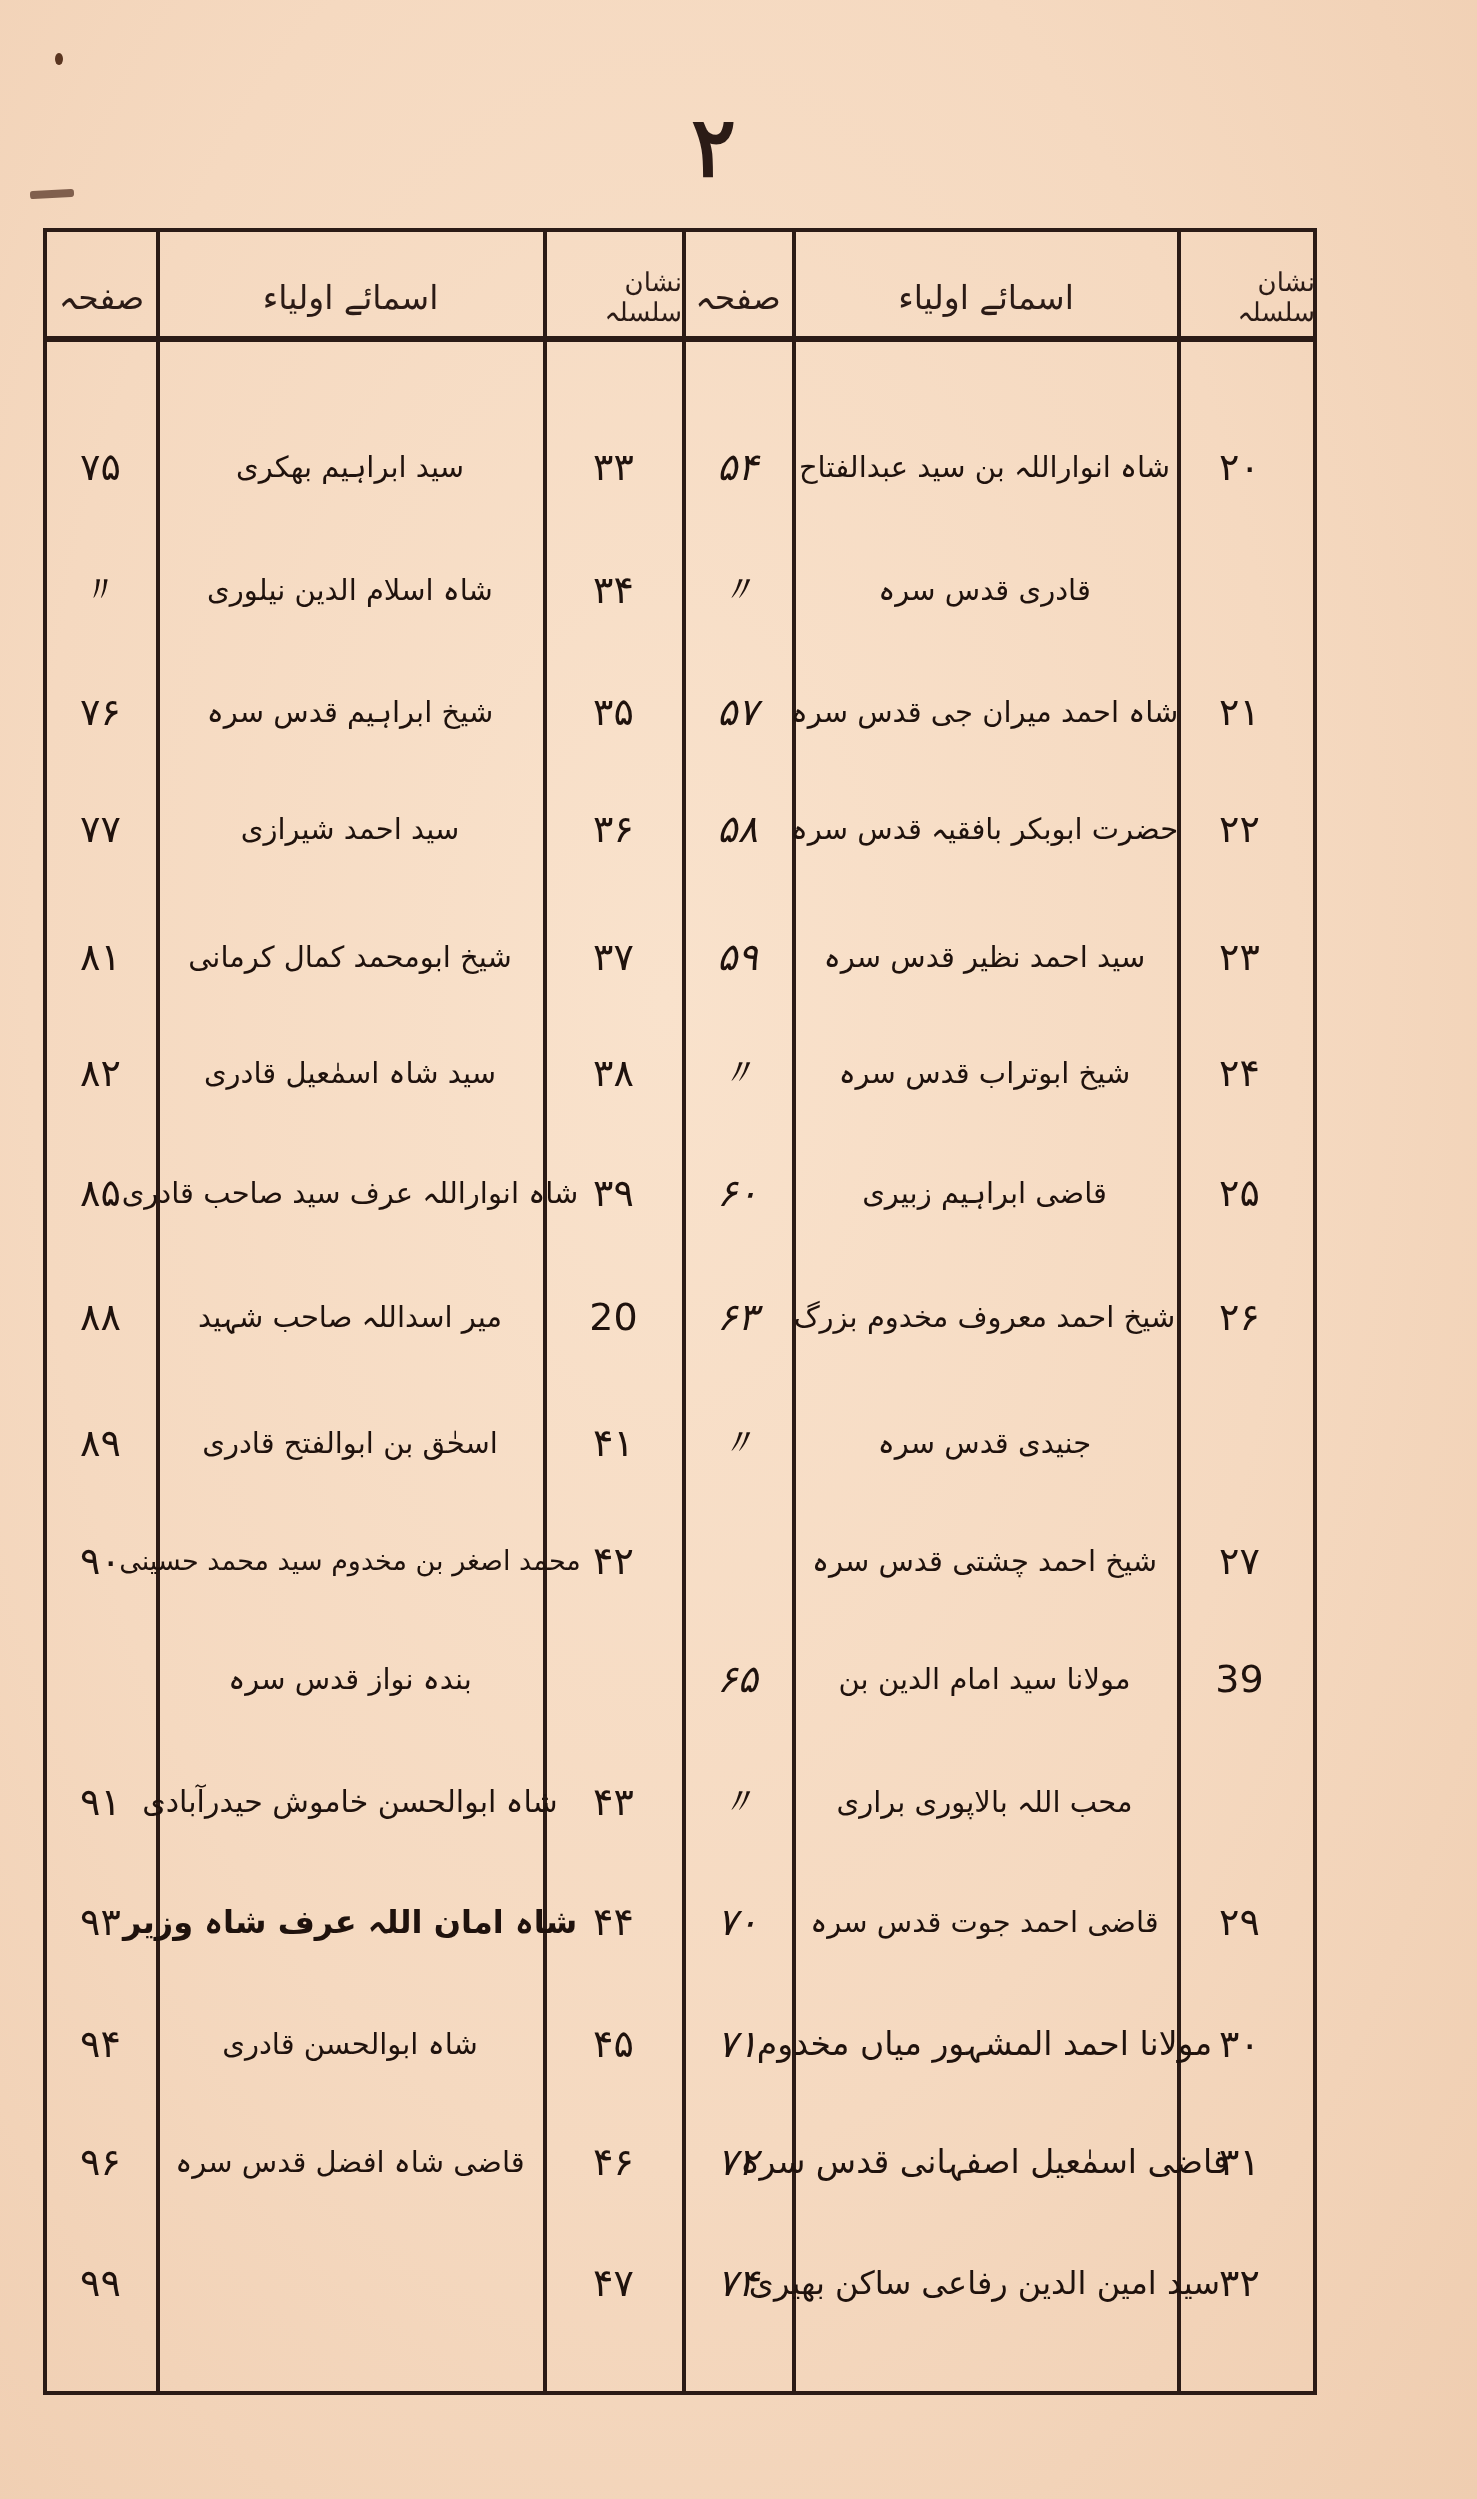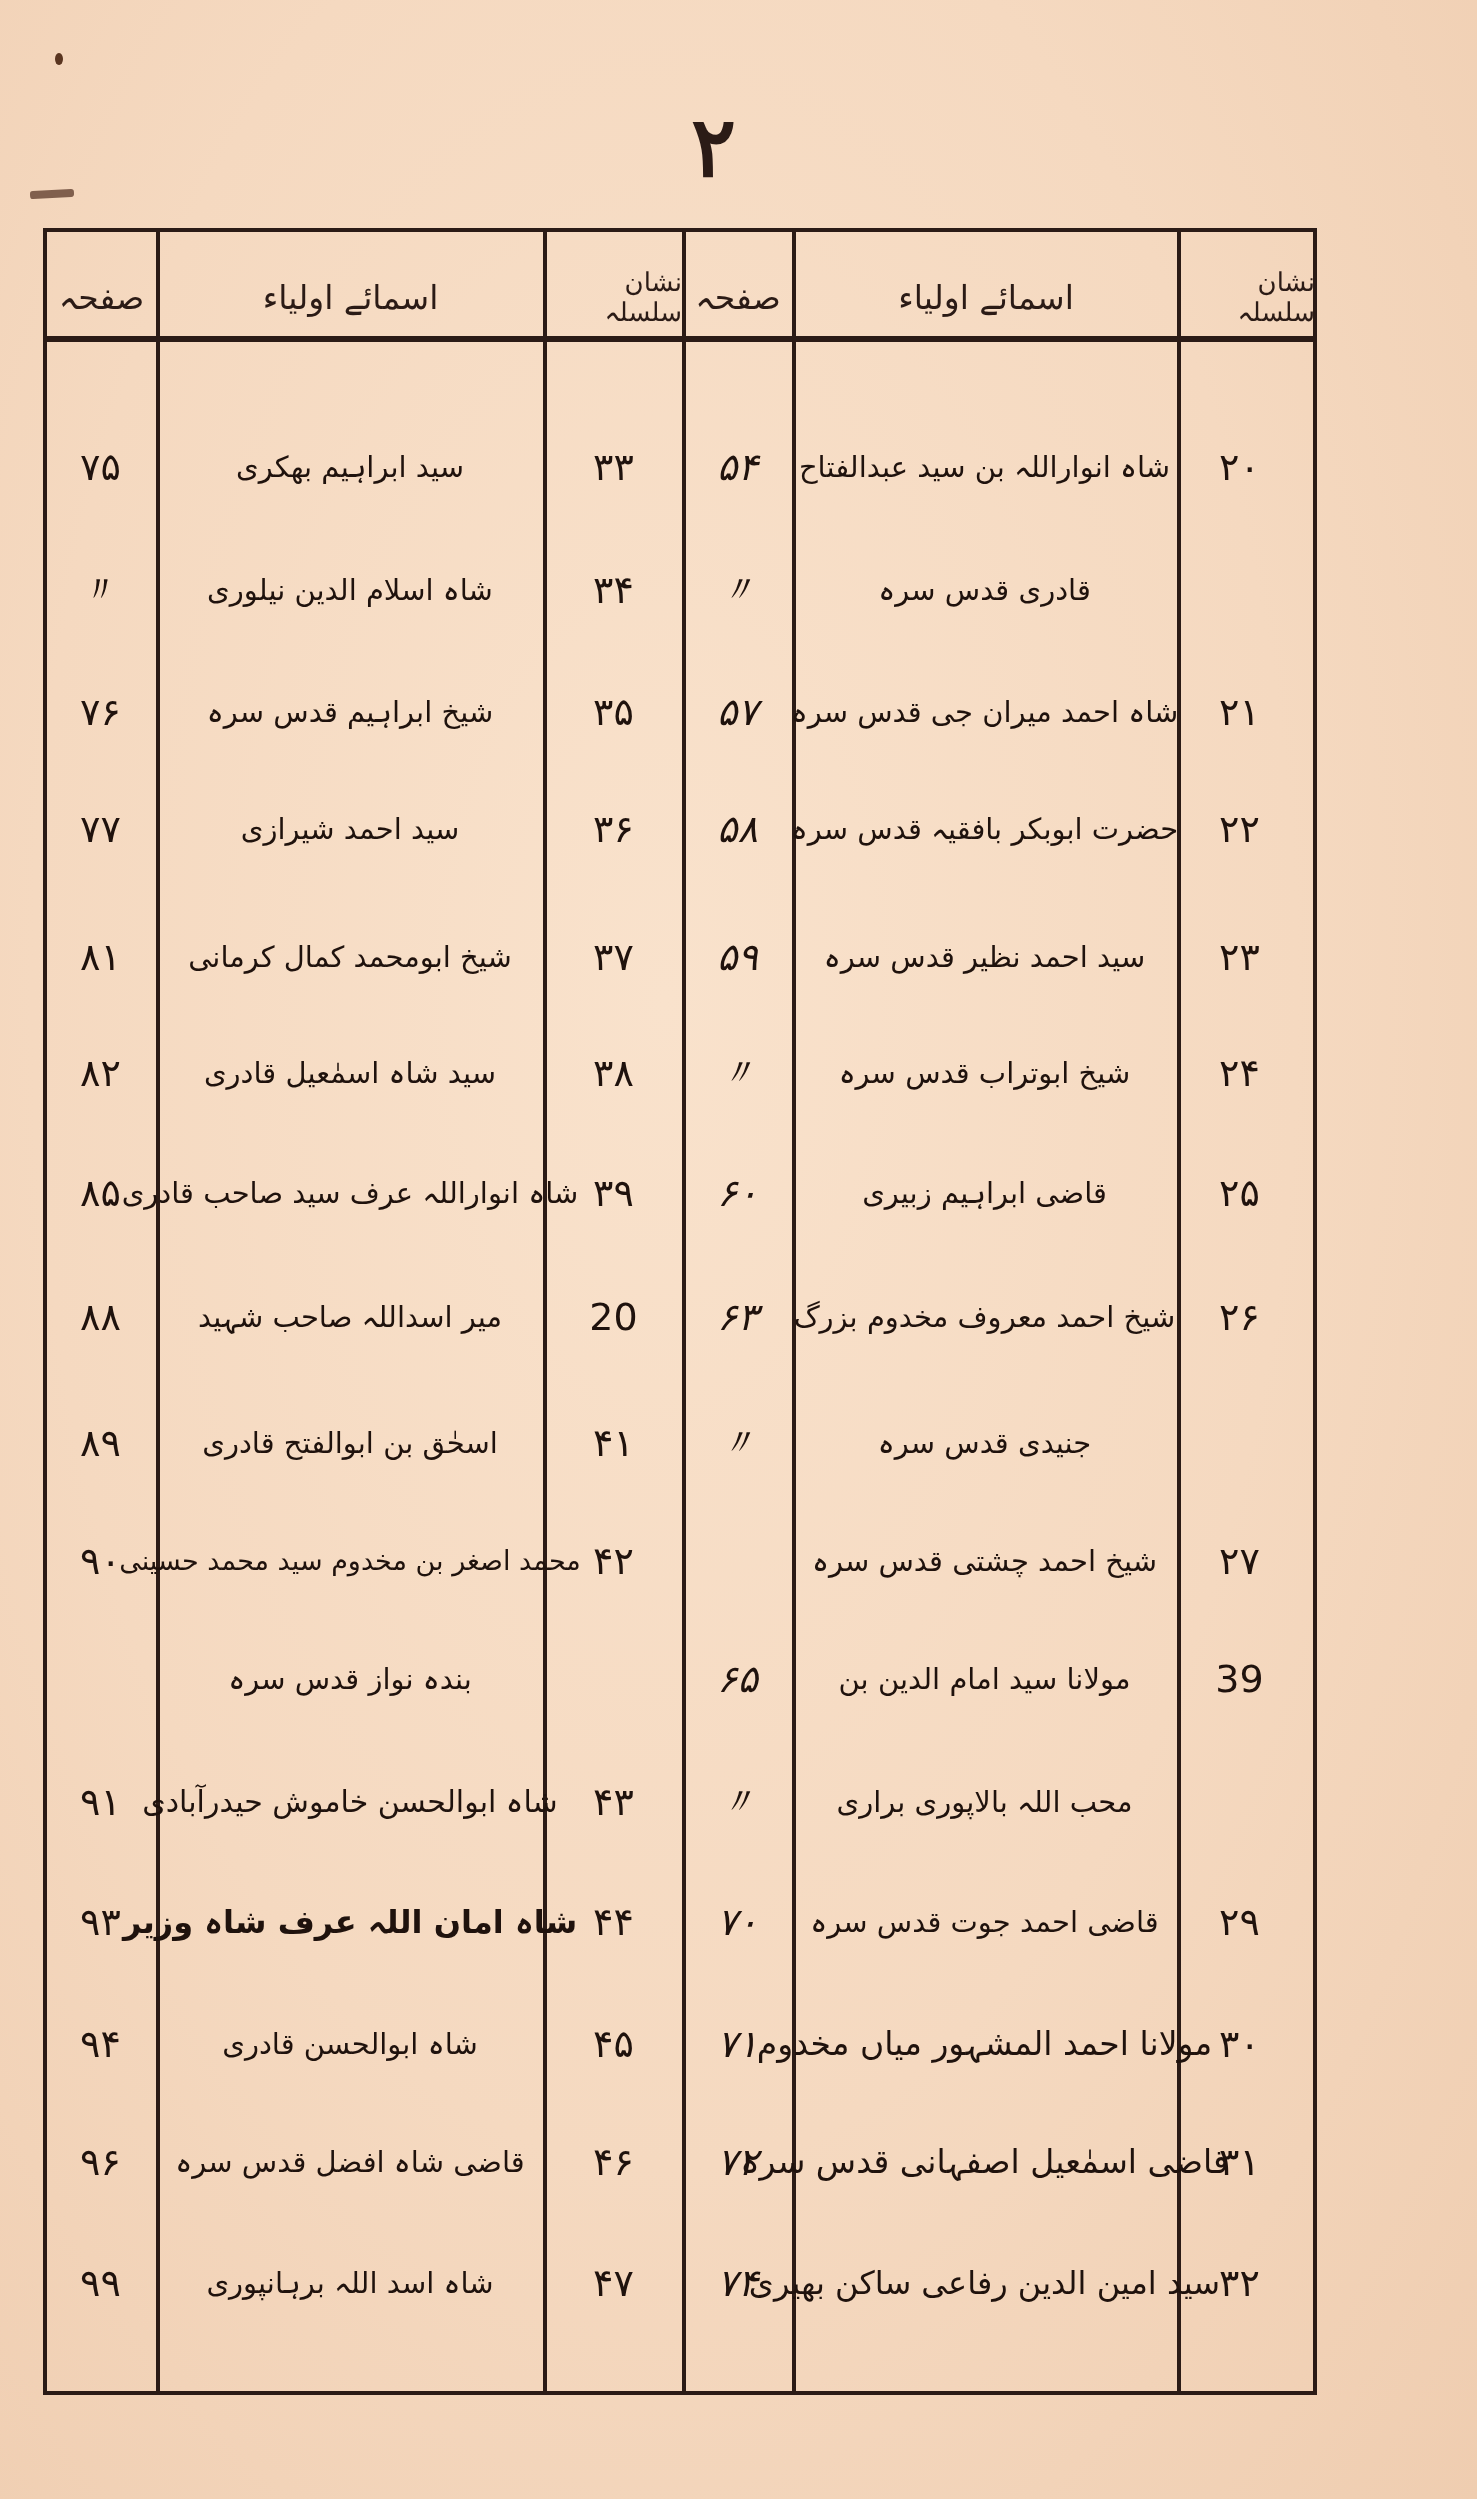--- a/index.html
+++ b/index.html
@@ -186,16 +186,15 @@
   <div class="cell num c-page-r">۷۲</div>
   <div class="cell num c-serial-l">۴۶</div>
   <div class="cell name c-name-l">قاضی شاہ افضل قدس سرہ</div>
   <div class="cell num c-page-l">۹۶</div>
 </div>
 <div class="row" style="top:2237px;">
   <div class="cell num c-serial-r">۳۲</div>
   <div class="cell name c-name-r" style="font-size:32px;">سید امین الدین رفاعی ساکن بھیری</div>
   <div class="cell num c-page-r">۷۴</div>
   <div class="cell num c-serial-l">۴۷</div>
-  <div class="cell name c-name-l">شاہ اسد اللہ برہانپوری</div>
   <div class="cell num c-page-l">۹۹</div>
 </div>
 
 
 </body></html>

